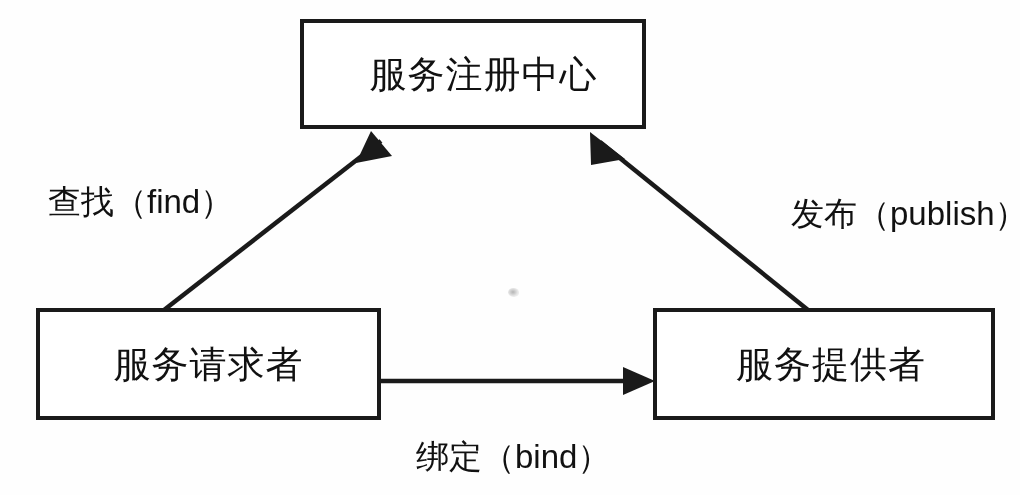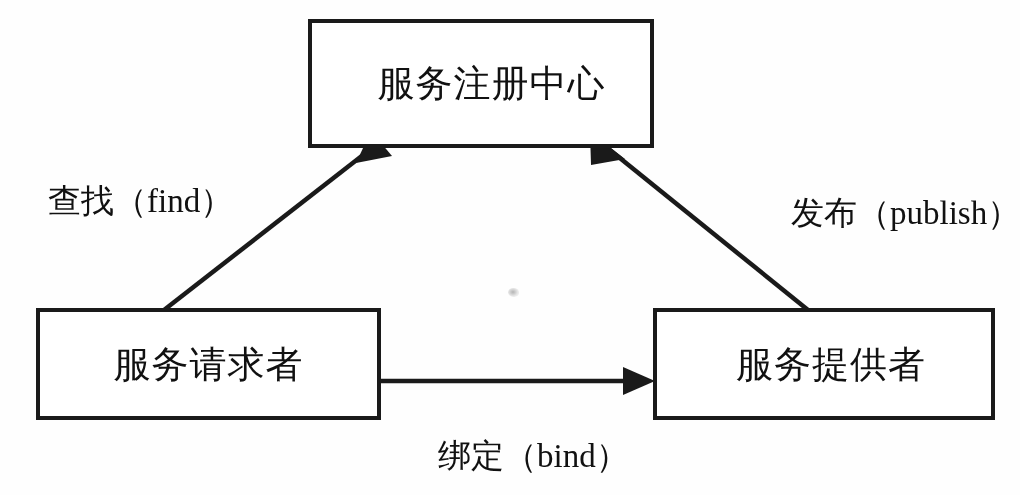--- a/index.html
+++ b/index.html
@@ -39,61 +39,61 @@
   .node-label {
     font-family: "Liberation Serif", "DejaVu Serif", serif;
     font-size: 37px;
     line-height: 1;
     letter-spacing: 1px;
     color: #111111;
     white-space: nowrap;
     user-select: none;
   }
   #node-registry {
-    left: 308px;
+    left: 300px;
     top: 19px;
     width: 346px;
-    height: 129px;
+    height: 110px;
     padding-left: 21px;
   }
   #node-requester {
     left: 12px;
     top: 308px;
     width: 345px;
     height: 112px;
     margin-left: 24px;
   }
   #node-provider {
     left: 653px;
     top: 308px;
     width: 342px;
     height: 112px;
     padding-left: 14px;
   }
   .edge-label {
     position: absolute;
-    font-family: Liberation Serif, serif;
+    font-family: Liberation Sans, sans-serif;
     font-size: 33px;
     line-height: 1;
     color: #111111;
     white-space: nowrap;
     z-index: 4;
     user-select: none;
   }
   #label-find {
     left: 48px;
     top: 185px;
   }
   #label-publish {
     left: 791px;
     top: 185px;
     margin-top: 12px;
   }
   #label-bind {
-    left: 438px;
+    left: 416px;
     top: 440px;
   }
   .scan-artifact {
     position: absolute;
     left: 508px;
     top: 288px;
     width: 11px;
     height: 9px;
     border-radius: 50% 50% 45% 55%;
     background: radial-gradient(ellipse at 45% 45%, rgba(120,120,120,0.55) 0%, rgba(175,175,175,0.30) 55%, rgba(255,255,255,0) 100%);

